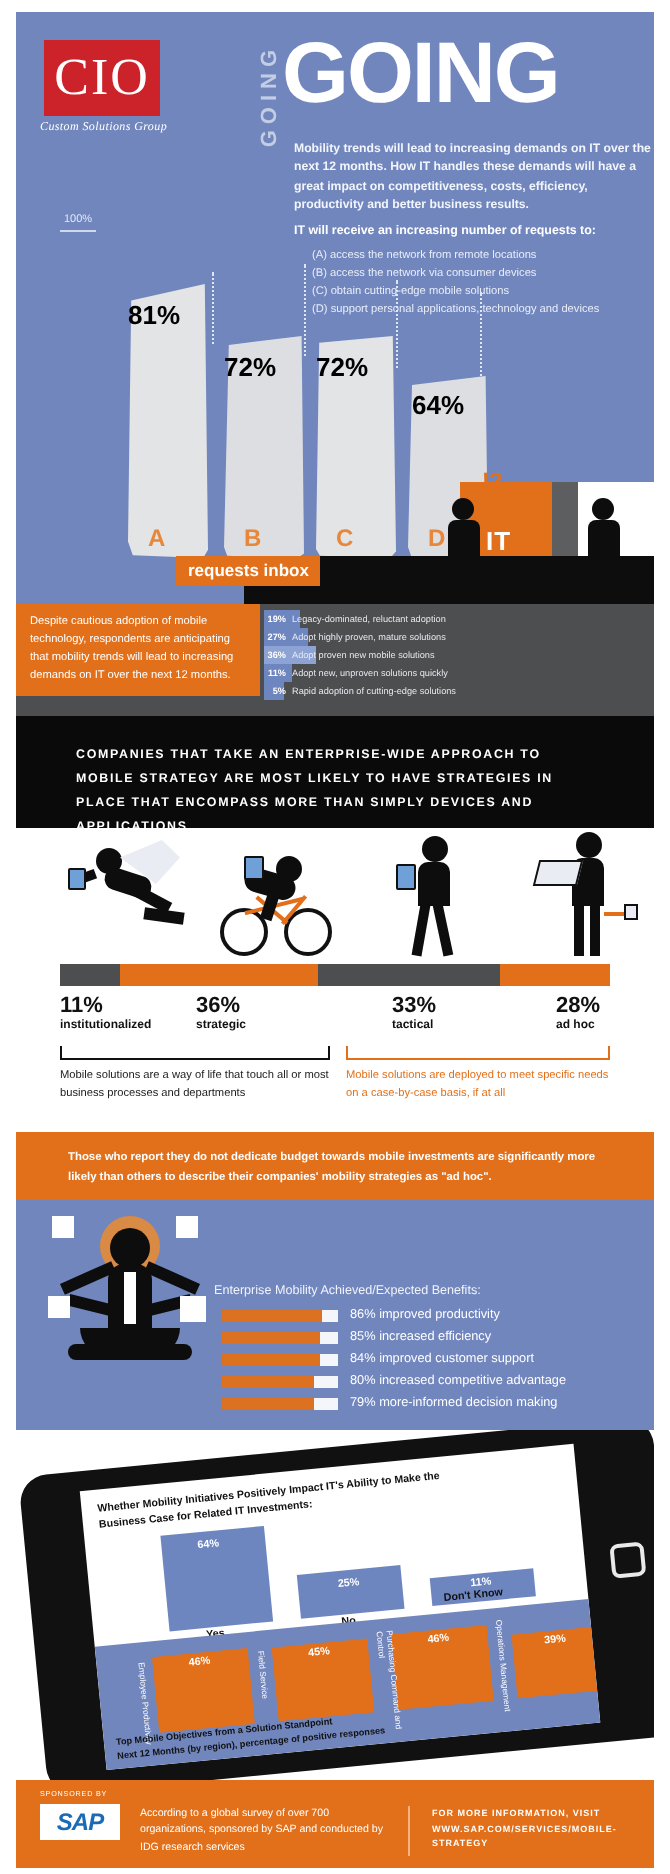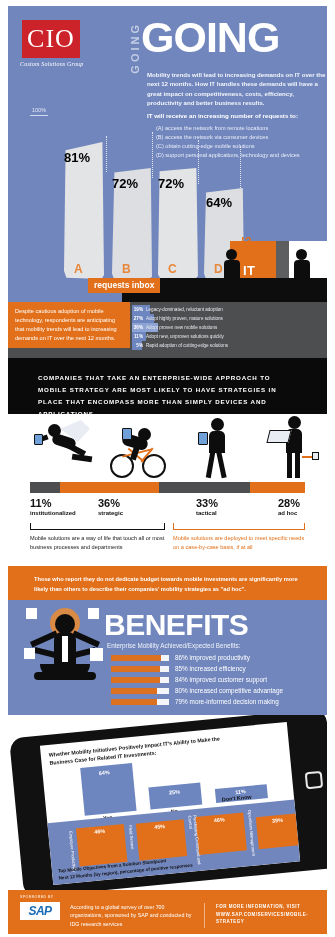--- a/index.html
+++ b/index.html
@@ -370,21 +370,20 @@
       <div class="p-body" style="left:8px;top:44px;width:26px;height:6px;transform:rotate(14deg);"></div>
       <div class="p-body" style="left:44px;top:44px;width:26px;height:6px;transform:rotate(-14deg);"></div>
       <div class="p-body" style="left:14px;top:58px;width:50px;height:14px;border-radius:0 0 20px 20px;"></div>
       <div class="p-body" style="left:8px;top:66px;width:62px;height:8px;border-radius:6px;"></div>
       <div style="position:absolute;left:0;top:2px;width:11px;height:11px;border:2px solid #fff;background:#fff;"></div>
       <div style="position:absolute;left:62px;top:2px;width:11px;height:11px;border:2px solid #fff;background:#fff;"></div>
       <div style="position:absolute;left:-2px;top:42px;width:11px;height:11px;border:2px solid #fff;background:#fff;"></div>
       <div style="position:absolute;left:64px;top:42px;width:13px;height:13px;border:2px solid #fff;background:#fff;"></div>
     </div>
 
-    <h2>BENEFITS</h2>
     <div class="ben-sub">Enterprise Mobility Achieved/Expected Benefits:</div>
 
     <div class="ben-list">
       <div class="ben-row">
         <div class="ben-bar-wrap">
             <div class="ben-bar" style="width:86%;"></div>
           </div>
         <div class="ben-txt">86% improved productivity</div>
       </div>
       <div class="ben-row">

